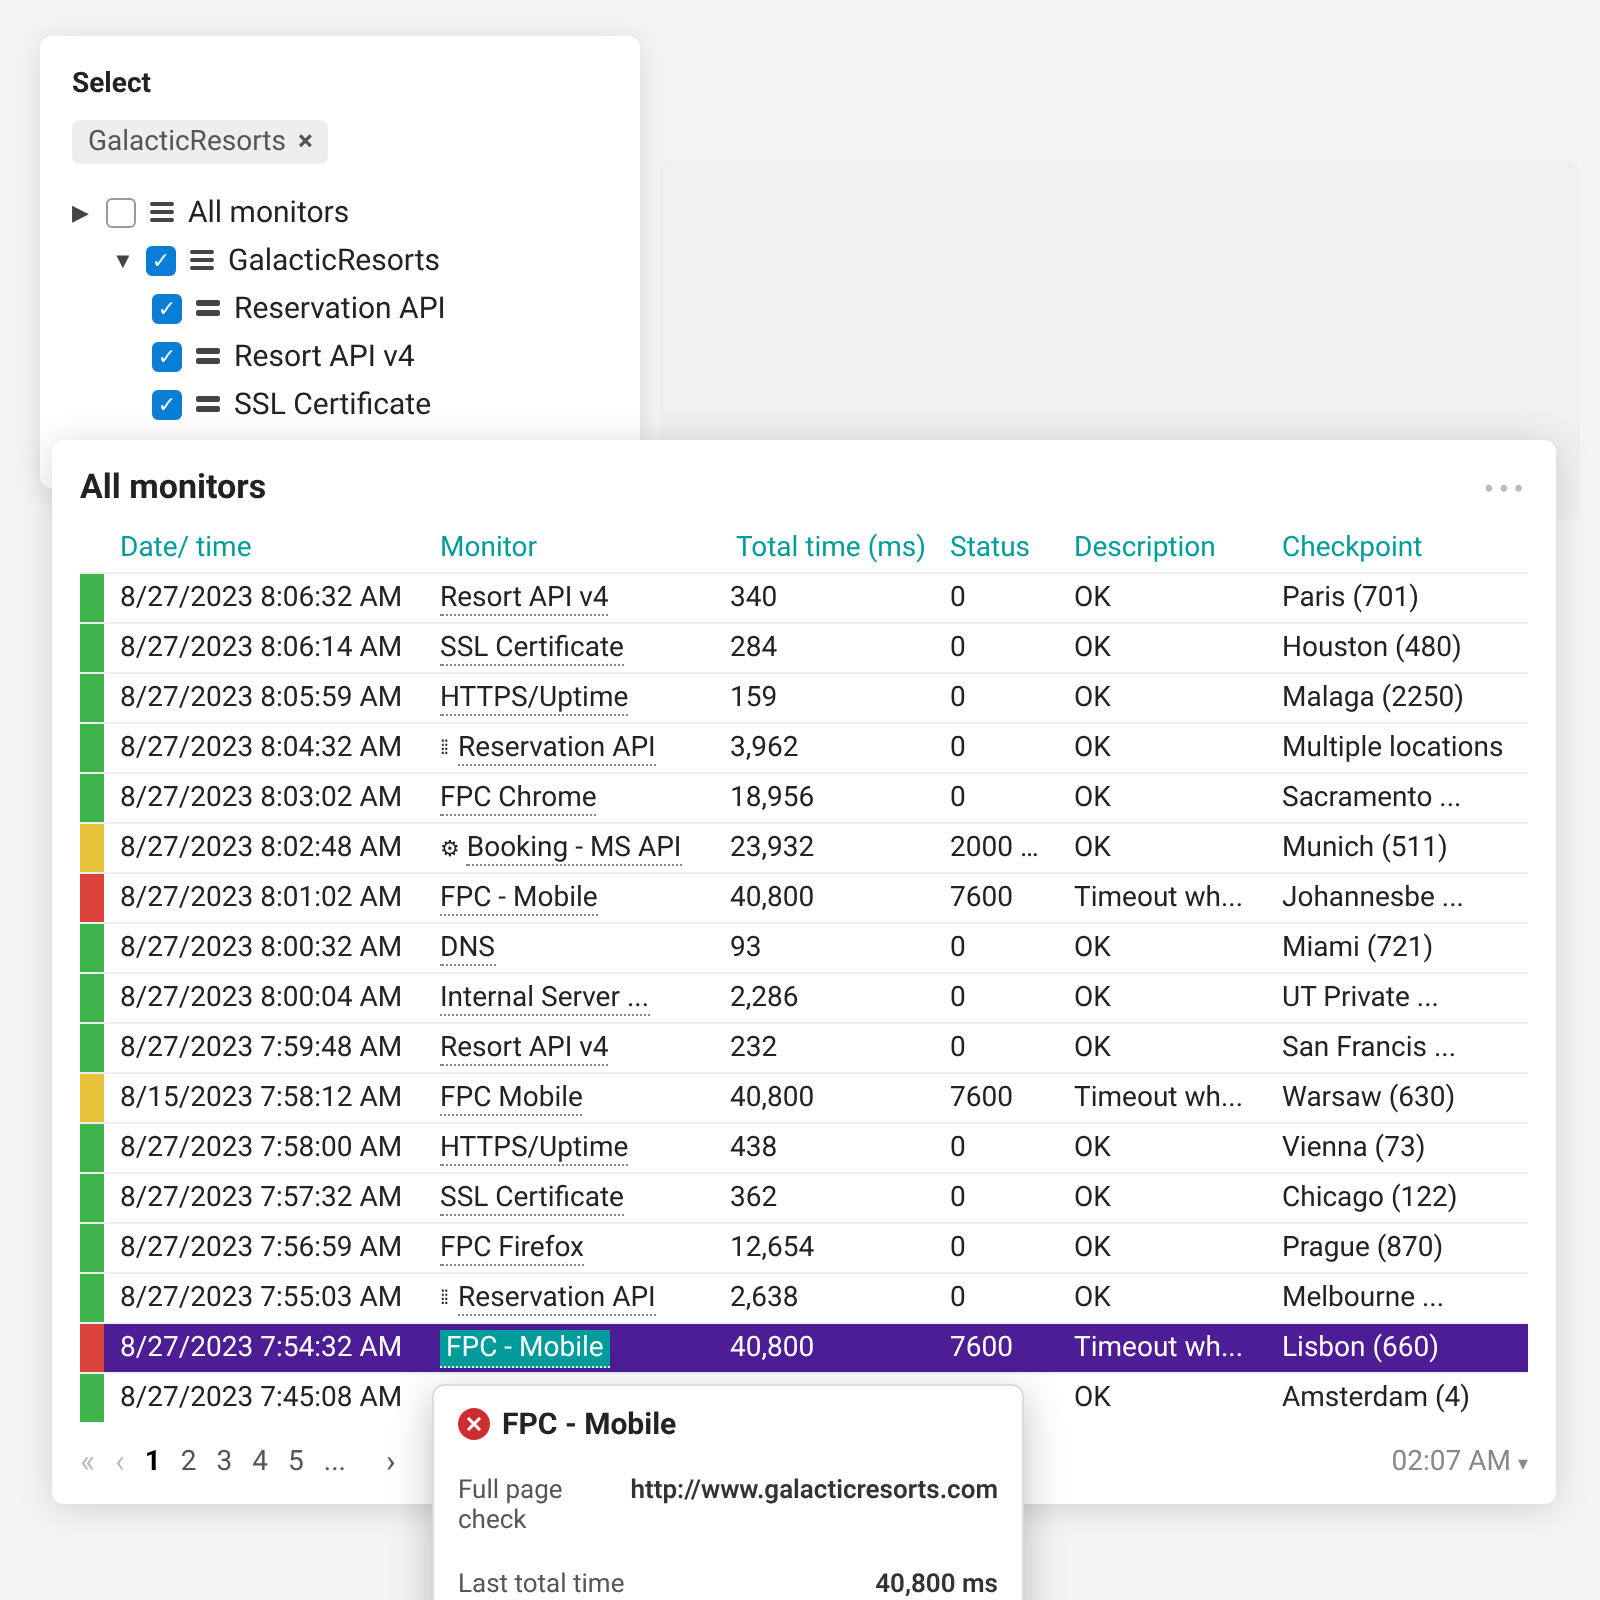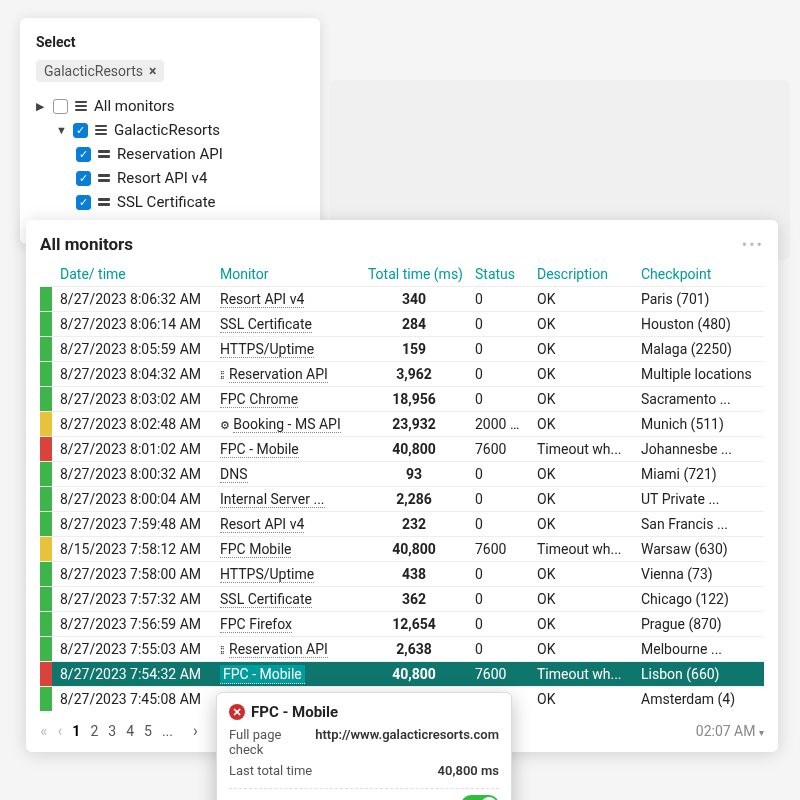--- a/index.html
+++ b/index.html
@@ -25,42 +25,42 @@
 
 .monitors-panel { position:absolute; left:26px; top:220px; width:752px; background:#fff; border-radius:6px; box-shadow:0 2px 18px rgba(0,0,0,0.15); padding:14px 14px 12px 14px;}
 .mon-header { display:flex; align-items:center; justify-content:space-between; margin-bottom:8px;}
 .mon-title { font-size:17px; font-weight:700;}
 .dots { color:#bbb; letter-spacing:2px; font-size:16px;}
 
 .tbl { width:100%; border-collapse:collapse; table-layout:fixed;}
 .tbl th { text-align:left; color:#009c9c; font-weight:400; padding:4px 6px; font-size:14px; border-bottom:1px solid #eee;}
 .tbl th.r { text-align:right;}
 .tbl td { padding:4px 6px; border-top:1px solid #eee; height:24px; white-space:nowrap; overflow:hidden; text-overflow:ellipsis; vertical-align:middle;}
-.tbl td.r { text-align:center;font-weight:bold;}
+.tbl td.r { text-align:left;}
 .status-cell { width:14px; padding:0!important;}
 .status-bar { width:12px; height:24px; display:block;}
 .sb-green { background:#3db54a;}
 .sb-yellow { background:#e8c33a;}
 .sb-red { background:#d9433b;}
 .mon-link { border-bottom:1px dotted #888; cursor:pointer;}
 .dots-icon { font-size:10px; letter-spacing:-1px; margin-right:2px; vertical-align:middle;}
-.row-sel td { background:#0f766e; color:#fff;}
+.row-sel td { background:#4c1d95; color:#fff;}
 .row-sel .mon-link { border-bottom:1px dotted #fff; background:#009c9c; padding:1px 3px;}
 .cam { font-size:13px; margin-left:4px;}
 
 .pager { display:flex; align-items:center; justify-content:space-between; margin-top:10px; color:#888; font-size:14px;}
 .pager-left { display:flex; align-items:center; gap:10px;}
 .pager-left .pg { color:#555; cursor:pointer;}
 .pager-left .pg.cur { font-weight:700; color:#000;}
 .pg-arrow { color:#bbb; font-size:16px; cursor:pointer;}
 
 .popup { position:absolute; left:216px; top:692px; width:296px; background:#fff; border:1px solid #ddd; border-radius:6px; box-shadow:0 6px 20px rgba(0,0,0,0.25); padding:10px 12px 10px 12px;}
 .popup-title-row { display:flex; align-items:center; gap:6px; font-weight:700; font-size:15px; margin-bottom:6px;}
 .err-icon { width:16px; height:16px; border-radius:50%; background:#cc2e2e; display:inline-flex; align-items:center; justify-content:center; color:#fff; font-size:11px; font-weight:bold;}
-.popup-row { display:flex; justify-content:space-between; font-size:13px; color:#555; margin-top:6px;}
+.popup-row { display:flex; justify-content:space-between; font-size:13px; color:#555; margin-top:17px;}
 .popup-links { display:flex; align-items:center; justify-content:space-between; margin-top:10px; border-top:1px dashed #ddd; padding-top:6px;}
 .popup-links a { color:#009c9c; font-size:13px; text-decoration:none; margin-right:10px; border-bottom:1px dotted #009c9c;}
 .toggle { width:38px; height:20px; background:#2fbf3d; border-radius:12px; position:relative;}
 .toggle .knob { position:absolute; right:2px; top:2px; width:16px; height:16px; border-radius:50%; background:#fff;}
 .gear-sm { font-size:11px;}
 </style>
 </head>
 <body>
 
 <div class="grey-block"></div>

